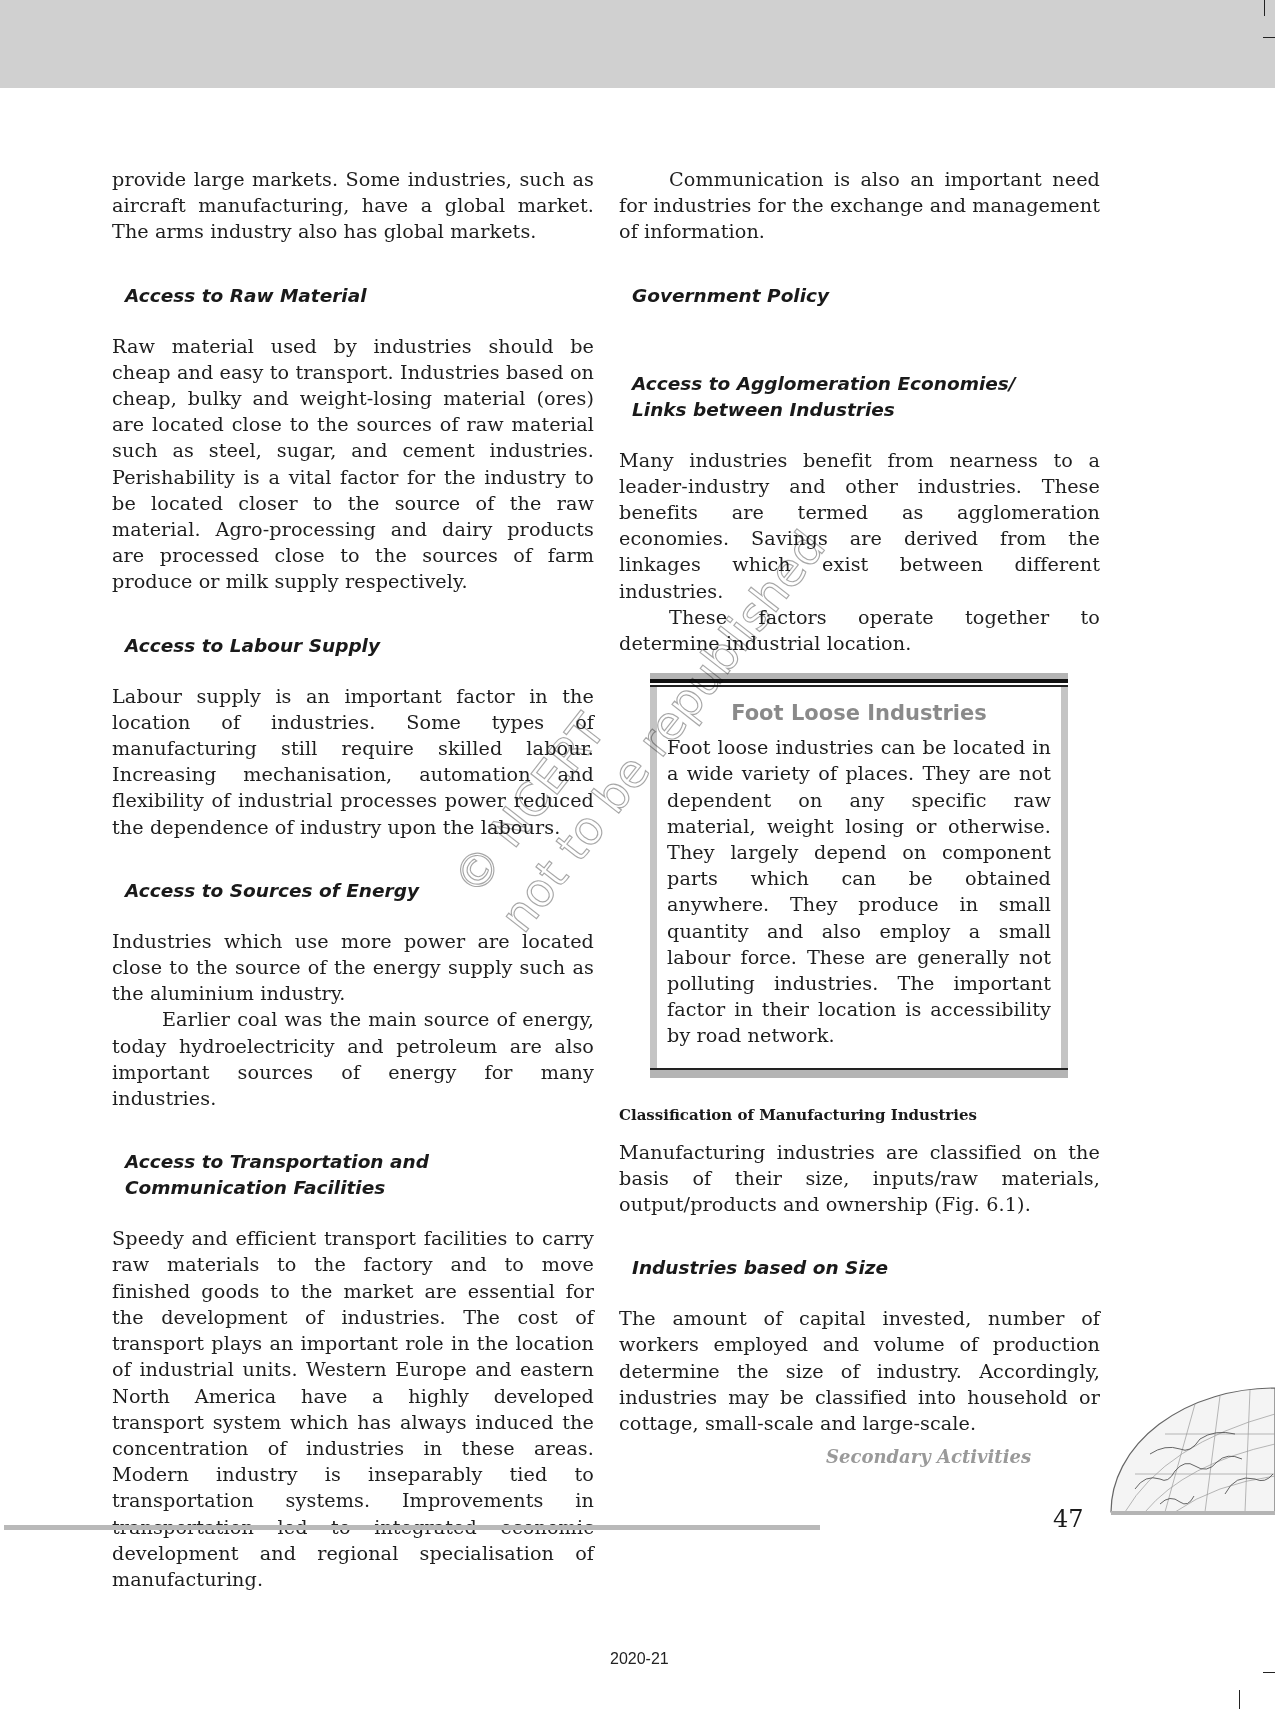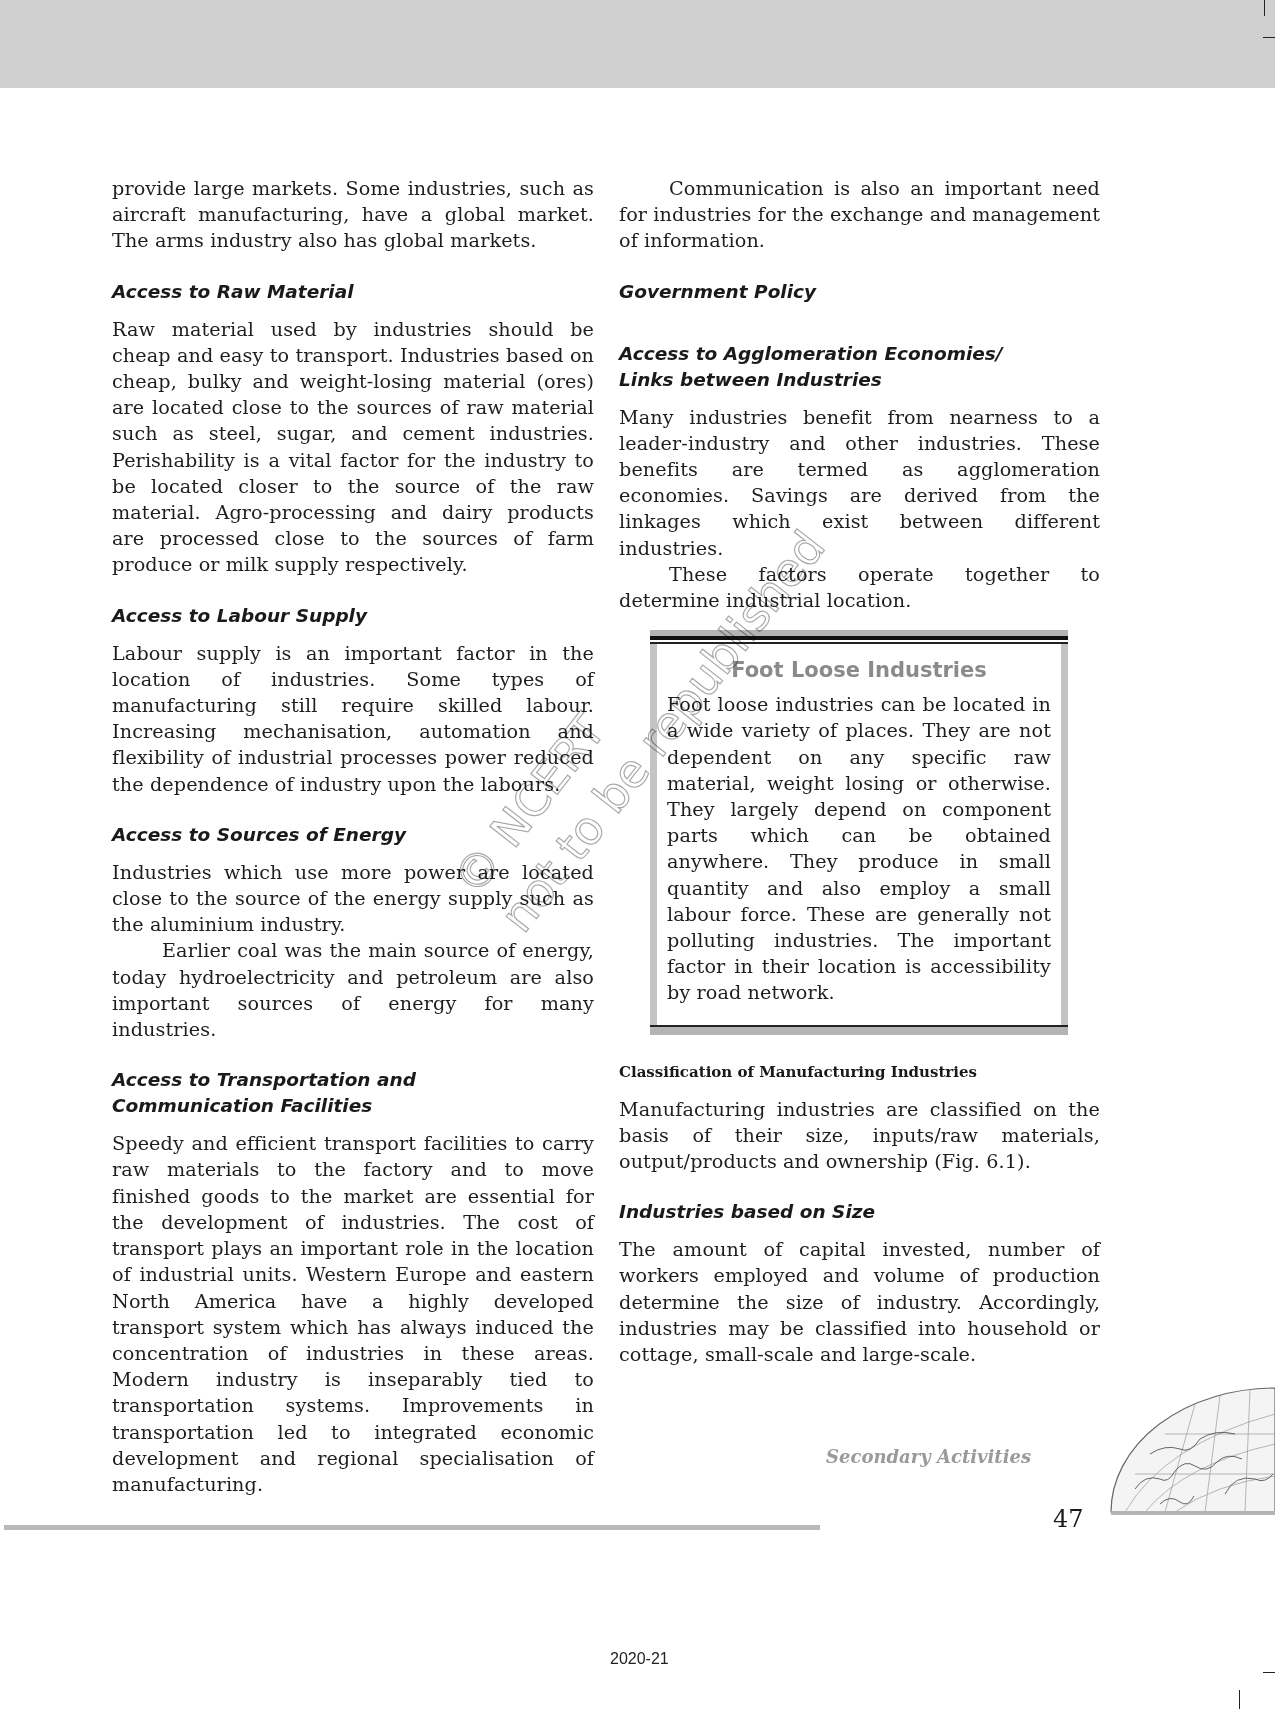--- a/index.html
+++ b/index.html
@@ -3,30 +3,30 @@
 <meta charset="utf-8">
 <style>
   html, body { margin: 0; padding: 0; }
   body {
     width: 1275px; height: 1709px; position: relative; overflow: hidden;
     background: #ffffff; color: #1e1e1e;
     font-family: "DejaVu Serif", serif;
   }
   .top-band { position: absolute; left: 0; top: 0; width: 1275px; height: 88px; background: #d0d0d0; }
   .crop-mark { position: absolute; background: #222; }
-  .col { position: absolute; top: 176px; width: 482px; }
+  .col { position: absolute; top: 167px; width: 482px; }
   .col-left { left: 112px; }
   .col-right { left: 619px; width: 481px; }
   p.body {
     margin: 0; font-size: 19.2px; line-height: 26.2px; text-align: justify;
     letter-spacing: 0.1px;
   }
   p.indent { text-indent: 50px; }
   h3.sub {
-    margin: 0; font-family: "DejaVu Sans", sans-serif; font-style: italic; font-weight: bold;
+    margin: 13px; font-family: "DejaVu Sans", sans-serif; font-style: italic; font-weight: bold;
     font-size: 18.5px; line-height: 26px; color: #1a1a1a;
   }
   h3.sub-upright {
     margin: 0; font-family: "DejaVu Serif", serif; font-weight: bold;
     font-size: 15px; line-height: 26px; color: #1a1a1a;
   }
   .gap-h { height: 24px; }
   .gap-p { height: 12px; }
   .box {
     position: relative; margin: 16px 32px 0 31px; width: 418px;

